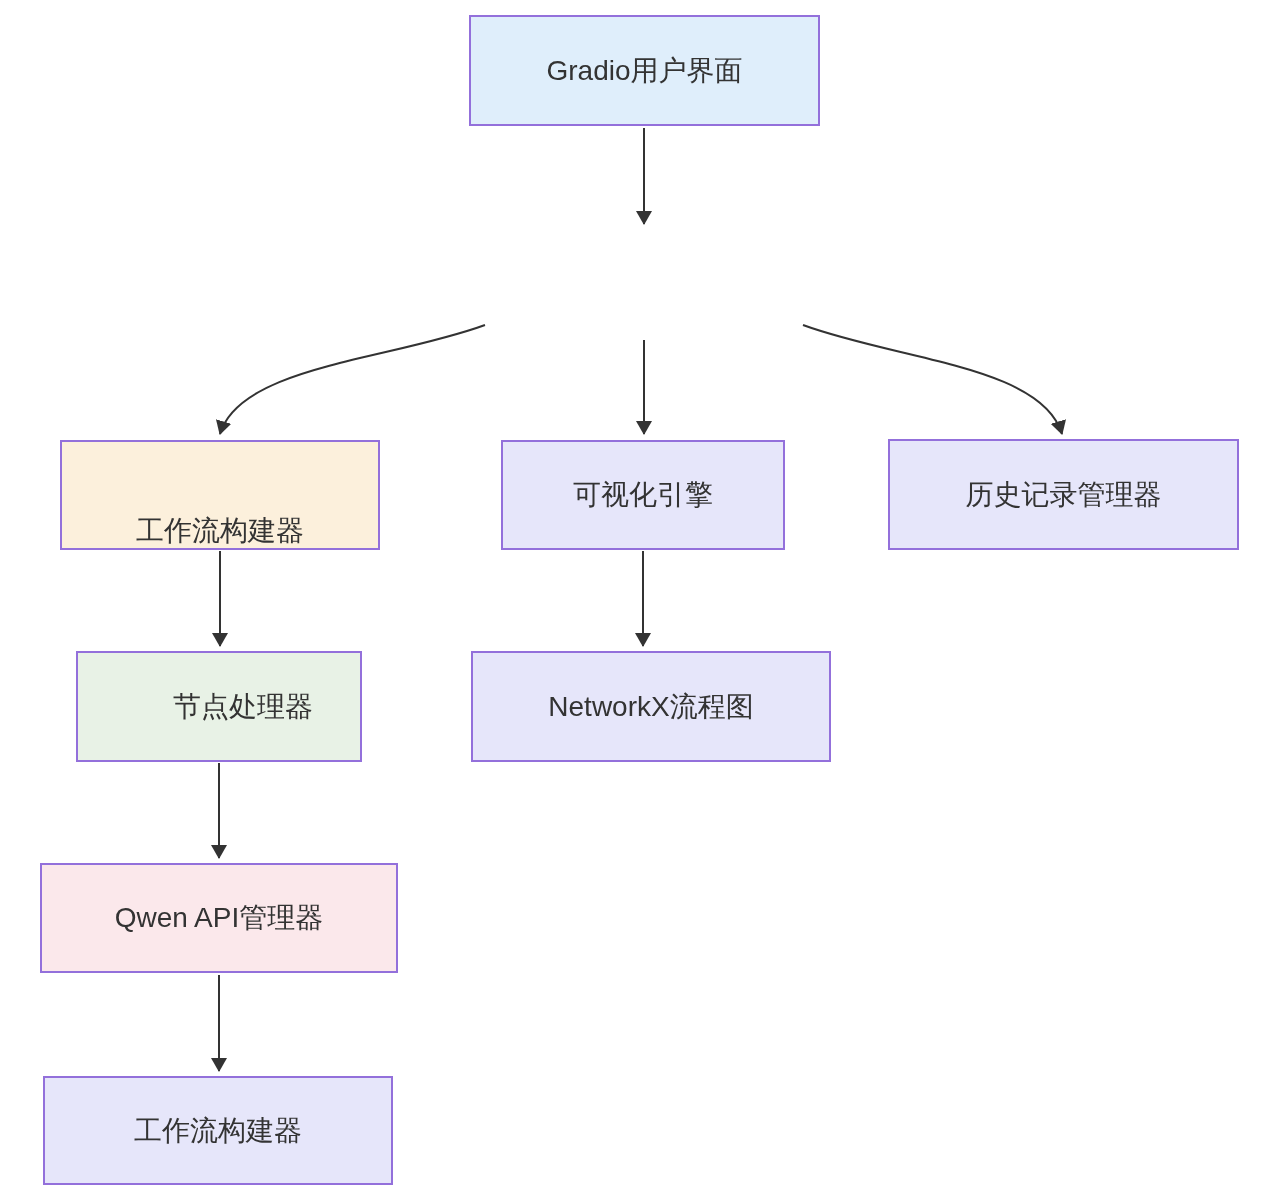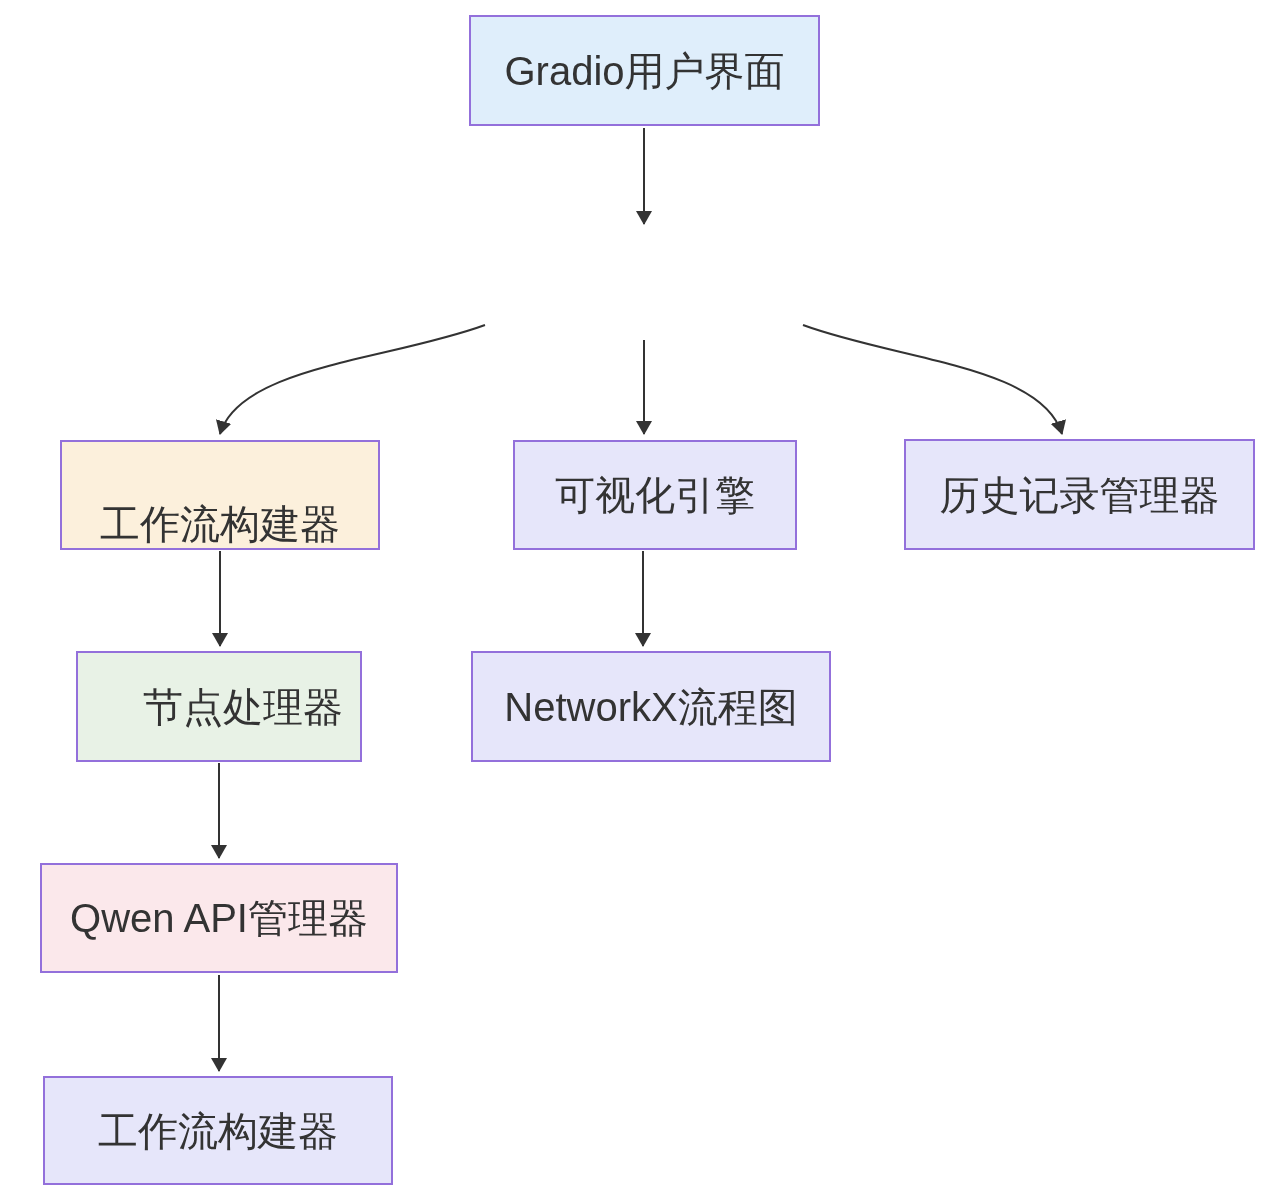--- a/index.html
+++ b/index.html
@@ -35,31 +35,31 @@
     fill: var(--line-color);
     stroke: none;
   }
   .node {
     position: absolute;
     display: flex;
     align-items: center;
     justify-content: center;
     border: 2px solid var(--border-color);
     color: var(--text-color);
-    font-size: 40px;
+    font-size: 28px;
     line-height: 1.2;
     text-align: center;
     white-space: nowrap;
   }
   
   .n-gradio-ui            { left: 469px; top: 15px;   width: 351px; height: 111px; }
   .n-workflow-manager     { left: 485px; top: 228px;  width: 318px; height: 110px; }
   .n-workflow-builder     { left: 60px;  top: 440px;  width: 320px; height: 110px; }
-  .n-visualization-engine { left: 501px; top: 440px;  width: 284px; height: 110px; margin-left: 12px; }
-  .n-history-manager      { left: 888px; top: 439px;  width: 351px; height: 111px; margin-left: 16px; }
+  .n-visualization-engine { left: 501px; top: 440px;  width: 284px; height: 110px; }
+  .n-history-manager      { left: 888px; top: 439px;  width: 351px; height: 111px; }
   .n-node-processor       { left: 76px;  top: 651px;  width: 286px; height: 111px; padding-left: 48px; }
   .n-networkx-flowchart   { left: 463px; top: 651px;  width: 360px; height: 111px; margin-left: 8px; }
   .n-qwen-api-manager     { left: 40px;  top: 863px;  width: 358px; height: 110px; }
   .n-tongyi-model         { left: 43px;  top: 1076px; width: 350px; height: 109px; }
 </style>
 </head>
 <body>
 
 <div class="canvas">
 

